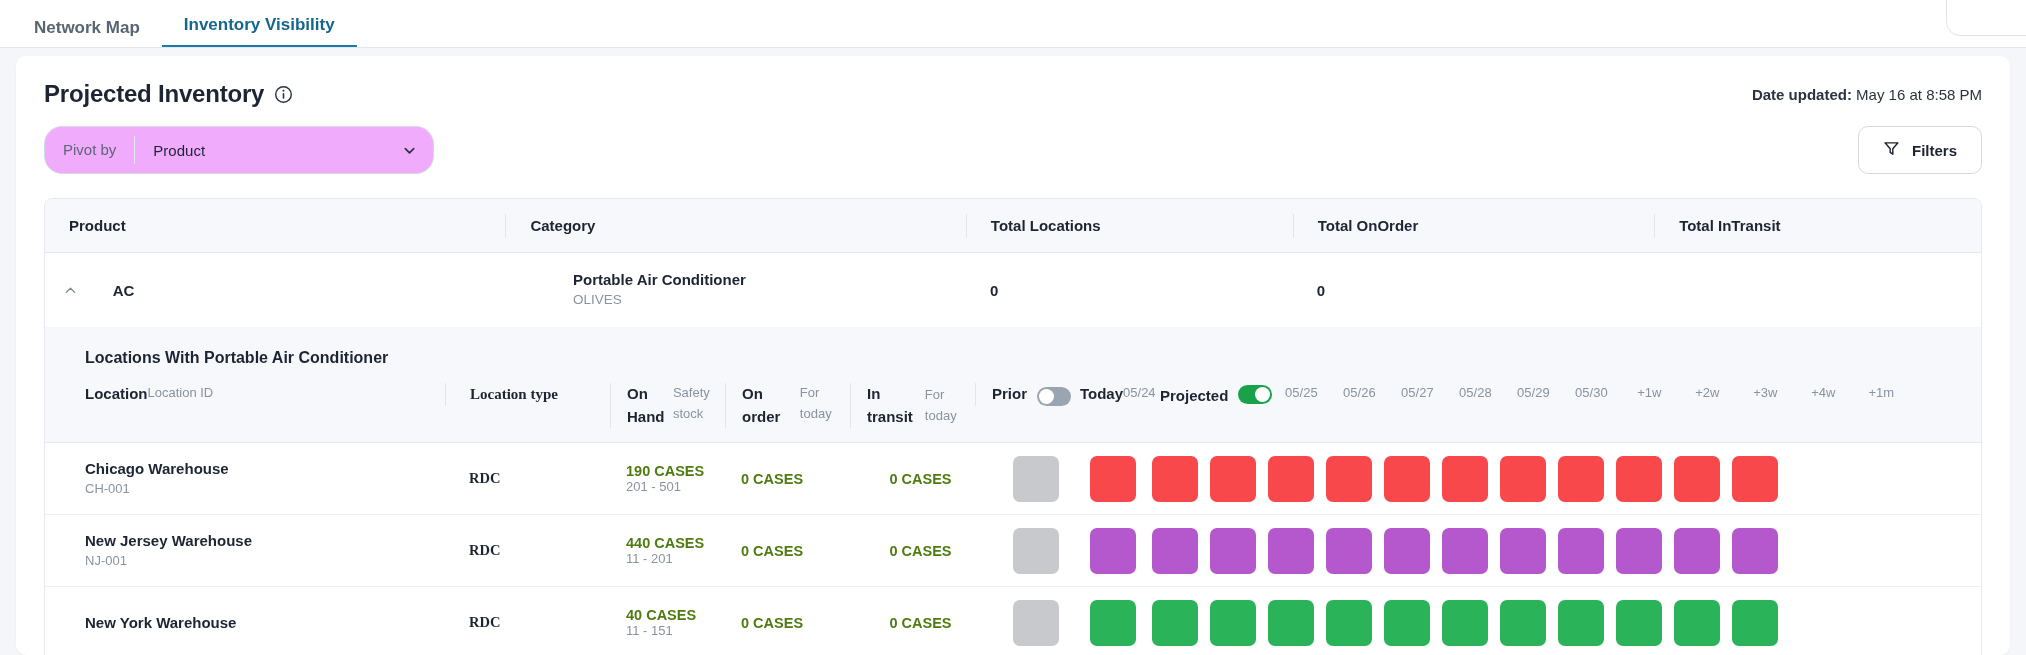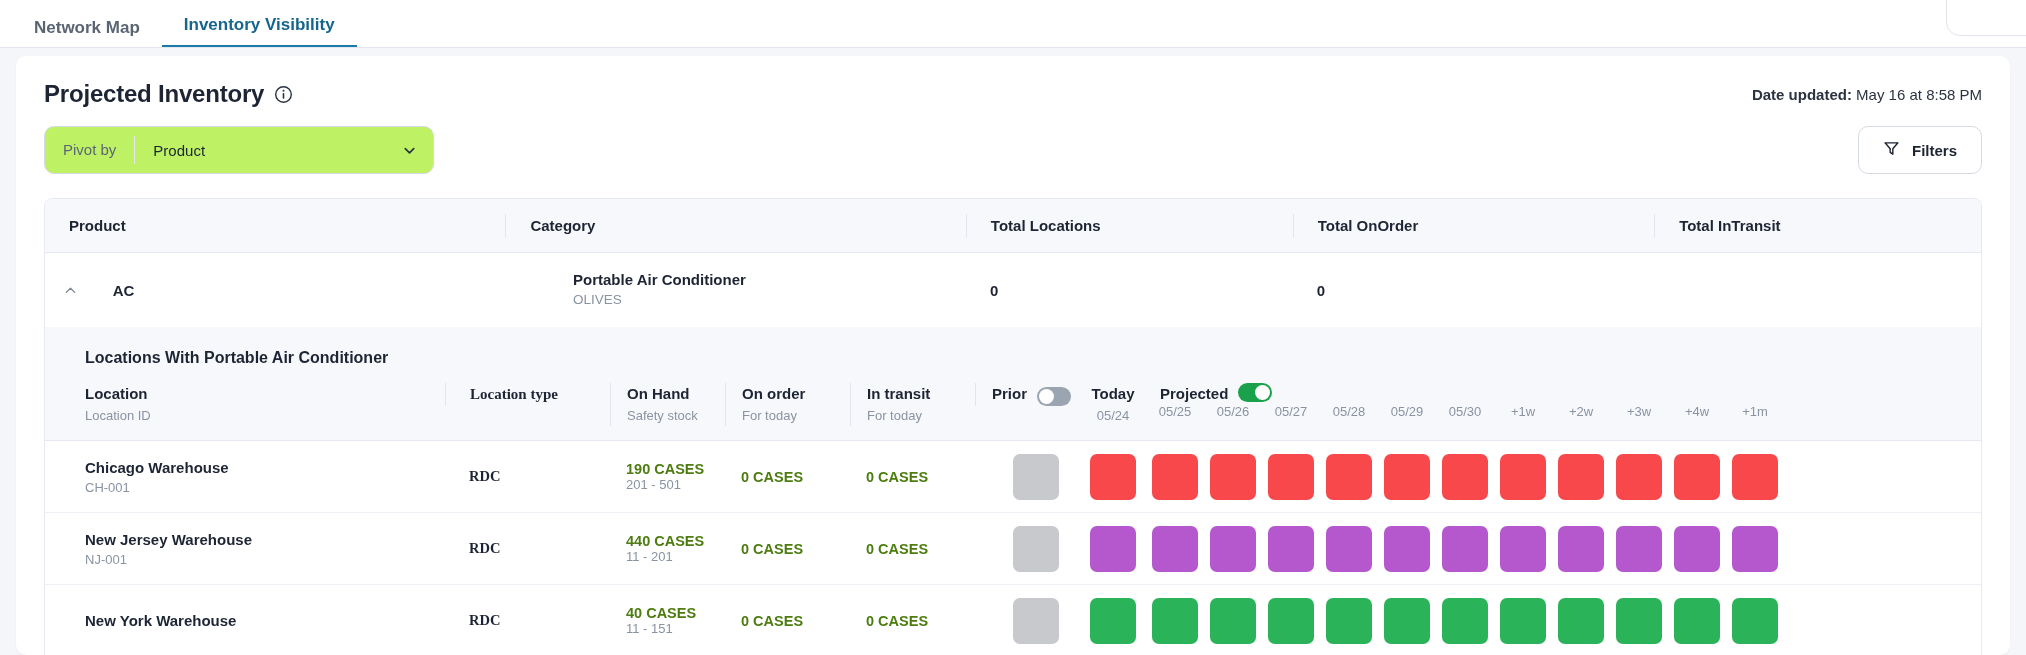--- a/index.html
+++ b/index.html
@@ -94,22 +94,22 @@
     align-items: center;
     justify-content: space-between;
     padding: 18px 28px 0 28px;
   }
   .pivot {
     display: flex;
     align-items: center;
     width: 390px;
     height: 48px;
     border: 1px solid #d5dae2;
-    border-radius: 10px;
-    background: #bef264;
+    border-radius: 18px;
+    background: #f0abfc;
     cursor: pointer;
   }
   .pivot-label {
     font-size: 15px;
     color: #5c6676;
     padding: 0 18px;
     border-right: 1px solid #e3e7ed;
     line-height: 28px;
   }
   .pivot-value {
@@ -210,32 +210,32 @@
   }
   .nested-head {
     display: flex;
     align-items: flex-start;
     padding: 0 0 14px 0;
     background: #f7f8fb;
     border-bottom: 1px solid #e6e9ef;
   }
   .nh {
     display: flex;
-    flex-direction: column;
+    flex-direction: row;
     justify-content: flex-start;
   }
   .nh-title { font-size: 15px; font-weight: bold; color: #1d2433; line-height: 1.5; }
   .nh-sub { font-size: 13px; color: #8a93a2; line-height: 1.6; }
   .nh.bordered { border-left: 1px solid #e2e6ec; }
 
   .n-location   { width: 400px; padding-left: 40px; }
   .n-type       { width: 165px; padding-left: 24px; font-family: Liberation Serif, serif; }
   .n-onhand     { width: 115px; padding-left: 16px; text-align: left; }
   .n-onorder    { width: 125px; padding-left: 16px; }
-  .n-intransit  { width: 125px; padding-left: 16px; }
+  .n-intransit  { width: 125px; padding-left: 16px; align-items: center; }
   .n-prior      { width: 105px; padding-left: 16px; }
 
   .toggle-row { display: flex; align-items: flex-end; gap: 10px; }
   .toggle {
     width: 34px; height: 19px;
     border-radius: 10px;
     background: #9ba4b1;
     position: relative;
     cursor: pointer;
     flex: none;

